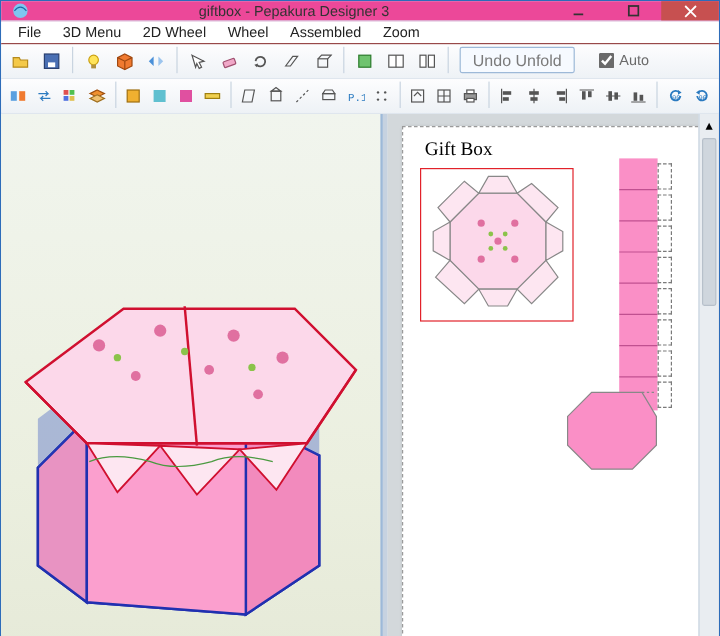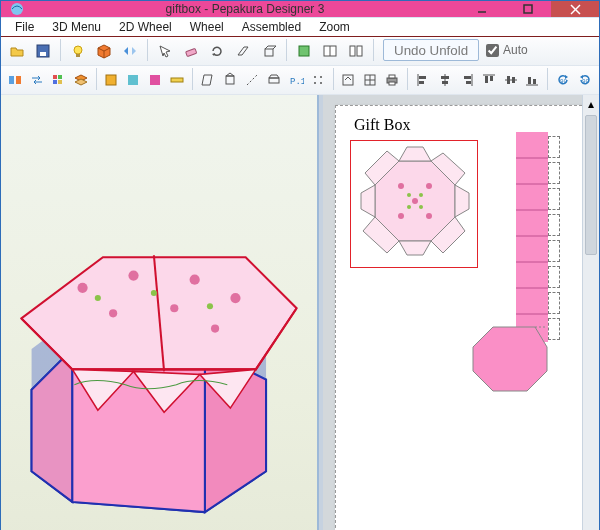--- a/index.html
+++ b/index.html
@@ -12,21 +12,21 @@
   .winbtn { width: 46px; height: 100%; display: flex; align-items: center; justify-content: center; color: #333; }
   .winbtn.close { background: #c75050; color: #fff; width: 48px; }
   .winbtn svg line, .winbtn svg rect, .winbtn polyline { stroke: currentColor; stroke-width: 1.5; fill: none; }
   .menubar { height: 22px; display: flex; align-items: flex-end; padding: 0 6px; gap: 2px; border-bottom: 1px solid #7f1d1d; background: #fff; }
   .menubar span { padding: 2px 8px; color: #222; }
   .toolbar { display: flex; align-items: flex-start; padding: 2px 4px; gap: 2px; border-bottom: 1px solid #dfe6ee; background: linear-gradient(#fdfdfe, #eef2f6); height: 30px; }
   .tb-btn { width: 24px; height: 24px; border: 1px solid transparent; border-radius: 2px; display:flex; align-items:center; justify-content:center;font-family:Liberation Mono, monospace; }
   .tb-sep { width:1px; height:22px; background:#c9d4e0; margin:0 3px; }
   .undo-group { display:flex; align-items:center; gap:6px; margin-left:4px; }
   .undo-btn { border:1px solid #9db9d8; background:#f6faff; padding:2px 10px; color:#7a7a7a; height:22px; border-radius:2px; }
-  .auto { display:flex; align-items:center; gap:4px; color:#6a6a6a; margin-left:1px; }
+  .auto { display:flex; align-items:center; gap:4px; color:#6a6a6a; margin-left:14px; }
   .auto input { accent-color:#6a6a6a; }
   .workspace { flex:1; display:flex; background:#eceff1; position:relative; }
   .pane3d { flex:1; position:relative; background: linear-gradient(180deg,#f1f5ee 0%, #ebefdf 60%, #e4e8d6 100%); border-right:2px solid #9db9d8; }
   .splitter { width:4px; background:#c6d2e0; cursor:col-resize; }
   .pane2d { width:276px; background:#d3d8db; position:relative; display:flex; align-items:flex-start; justify-content:center; overflow:hidden; }
   .page { margin:10px 8px; width:252px; height:488px; background:#fff; border:1px dashed #9a9a9a; position:relative; box-shadow: 1px 1px 3px rgba(0,0,0,0.2); }
   .page .label { position:absolute; left:18px; top:10px; font-size:16px; font-family:"Times New Roman",serif; }
   .statusbar { height:22px; border-top:1px solid #c9d4e0; background:#f4f6f9; display:flex; align-items:center; padding:0 4px; font-size:12px; color:#222; }
   .scrollbar-v { position:absolute; right:0; top:0; bottom:17px; width:17px; background:#e9edf1; border-left:1px solid #c9d4e0; }
   .scrollbar-v .thumb { position:absolute; left:2px; right:2px; top:20px; height:140px; background:#cfd6dd; border:1px solid #b7c0ca; border-radius:2px; }

